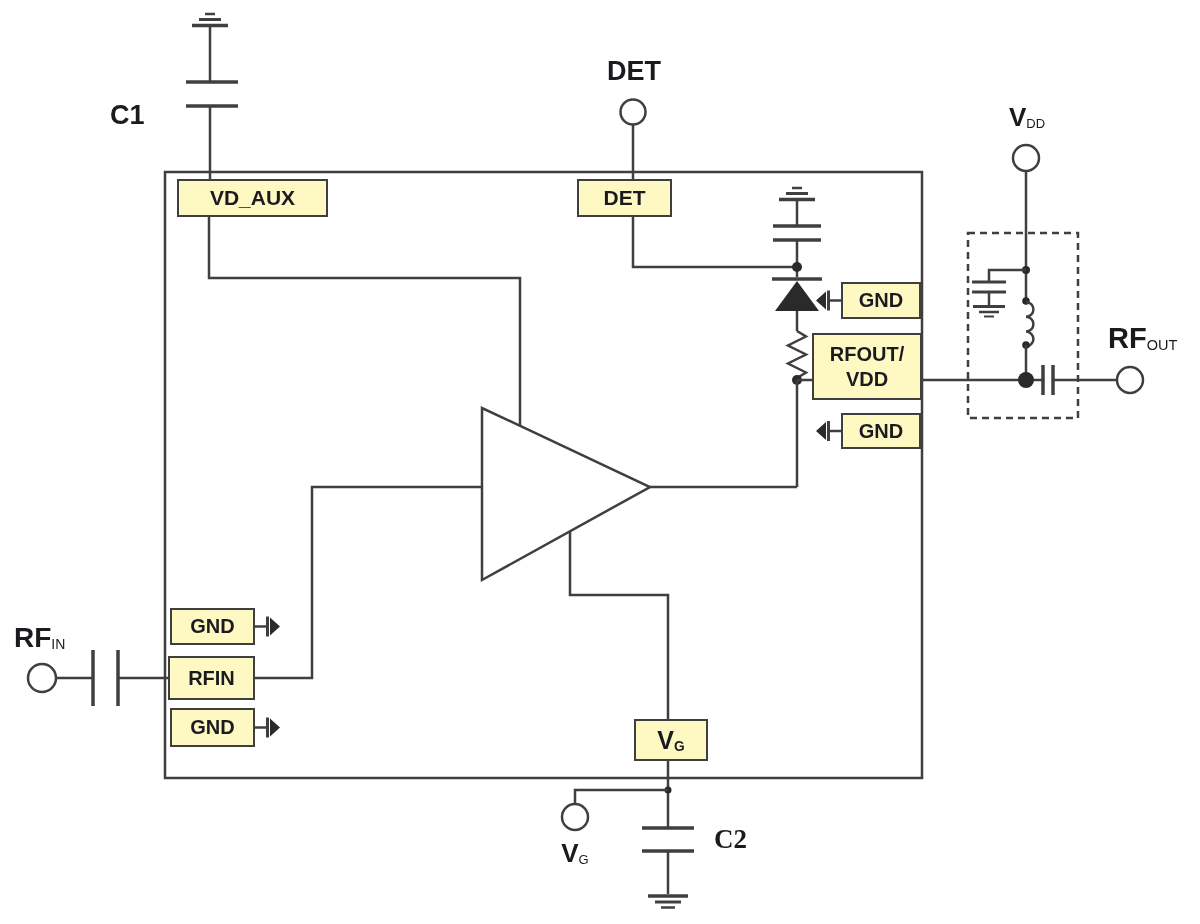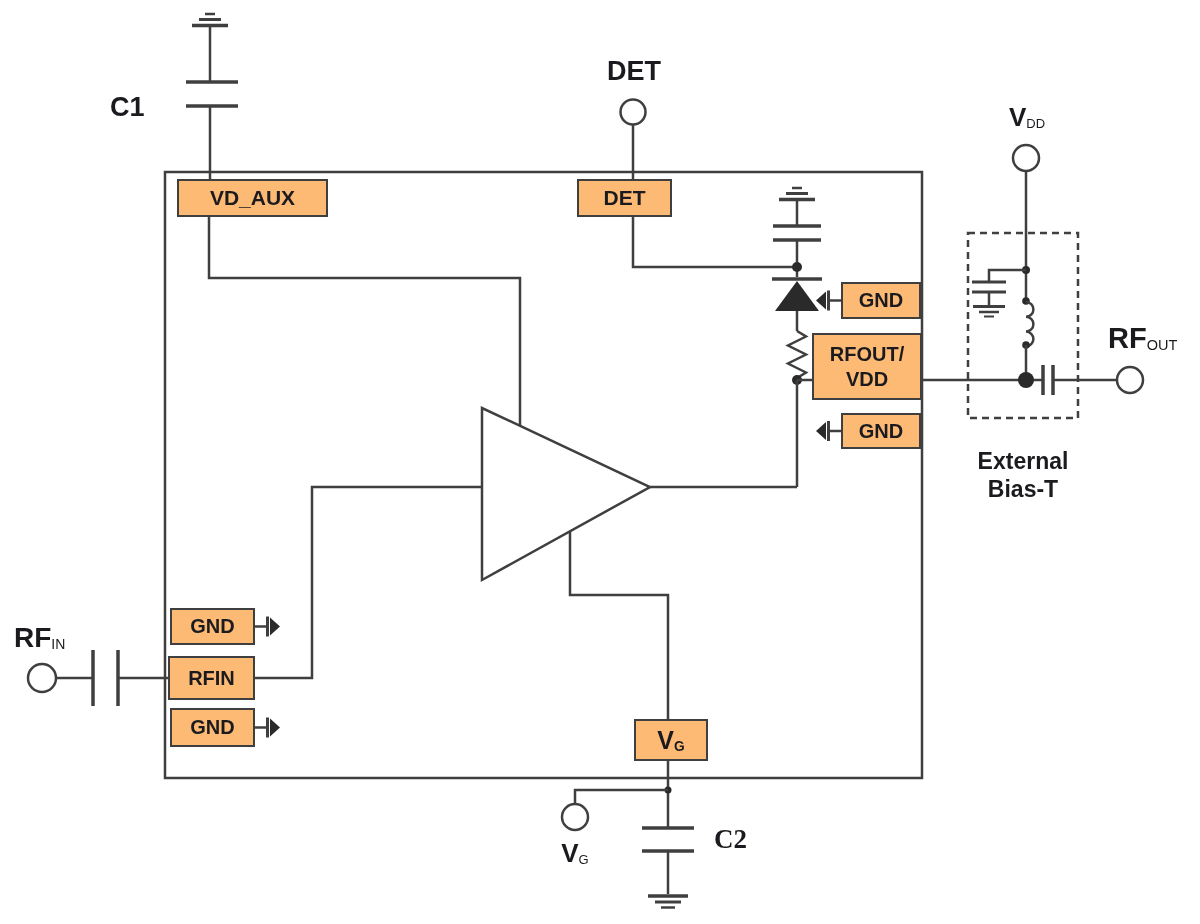--- a/index.html
+++ b/index.html
@@ -9,21 +9,21 @@
     background:#ffffff;
     font-family:"Liberation Sans", sans-serif;
     color:#1b1b1f;
     overflow:hidden;
   }
   svg.layer{position:absolute;left:0;top:0;}
   .lbl{position:absolute;font-weight:bold;color:#1b1b1f;white-space:nowrap;}
   .lbl .sub{font-size:0.5em;font-weight:normal;vertical-align:-0.15em;}
   .pin{
     position:absolute;box-sizing:border-box;
-    border:2px solid #3f3f3f;background:#fdba74;
+    border:2px solid #3f3f3f;background:#fef9c3;
     display:flex;align-items:center;justify-content:center;
     font-weight:bold;color:#1b1b1f;
     text-align:center;
   }
   .pin .sub{font-size:0.55em;vertical-align:-0.12em;}
   .caption{text-align:center;line-height:28px;font-size:23px;}
 </style>
 </head>
 <body>
 
@@ -195,36 +195,32 @@
   </div>
 
   <div class="pin" style="left:170px;top:708px;width:85px;height:39px;font-size:20px;">
     <span>GND</span>
   </div>
 
   <div class="pin" style="left:634px;top:719px;width:74px;height:42px;font-size:25px;">
     <span><span>V</span><span class="sub">G</span></span>
   </div>
 
-  <div class="lbl" style="left:110px;top:92px;font-size:27px;">C1</div>
+  <div class="lbl" style="left:110px;top:100px;font-size:27px;">C1</div>
 
   <div class="lbl" style="left:596px;top:56px;width:76px;text-align:center;font-size:27px;">DET</div>
 
   <div class="lbl" style="left:995px;top:102px;width:64px;text-align:center;font-size:26px;">
     <span>V</span><span class="sub">DD</span>
   </div>
 
   <div class="lbl" style="left:1108px;top:322px;width:90px;font-size:29px;">
     <span>RF</span><span class="sub">OUT</span>
   </div>
 
-  <div class="lbl caption" style="left:963px;top:447px;width:120px;">
-    <div>External</div>
-    <div>Bias-T</div>
-  </div>
 
   <div class="lbl" style="left:14px;top:622px;font-size:28px;">
     <span>RF</span><span class="sub">IN</span>
   </div>
 
   <div class="lbl" style="left:548px;top:838px;width:54px;text-align:center;font-size:26px;">
     <span>V</span><span class="sub">G</span>
   </div>
 
   <div class="lbl" style="left:714px;top:824px;font-size:27px;font-family:Liberation Serif, serif;">C2</div>

